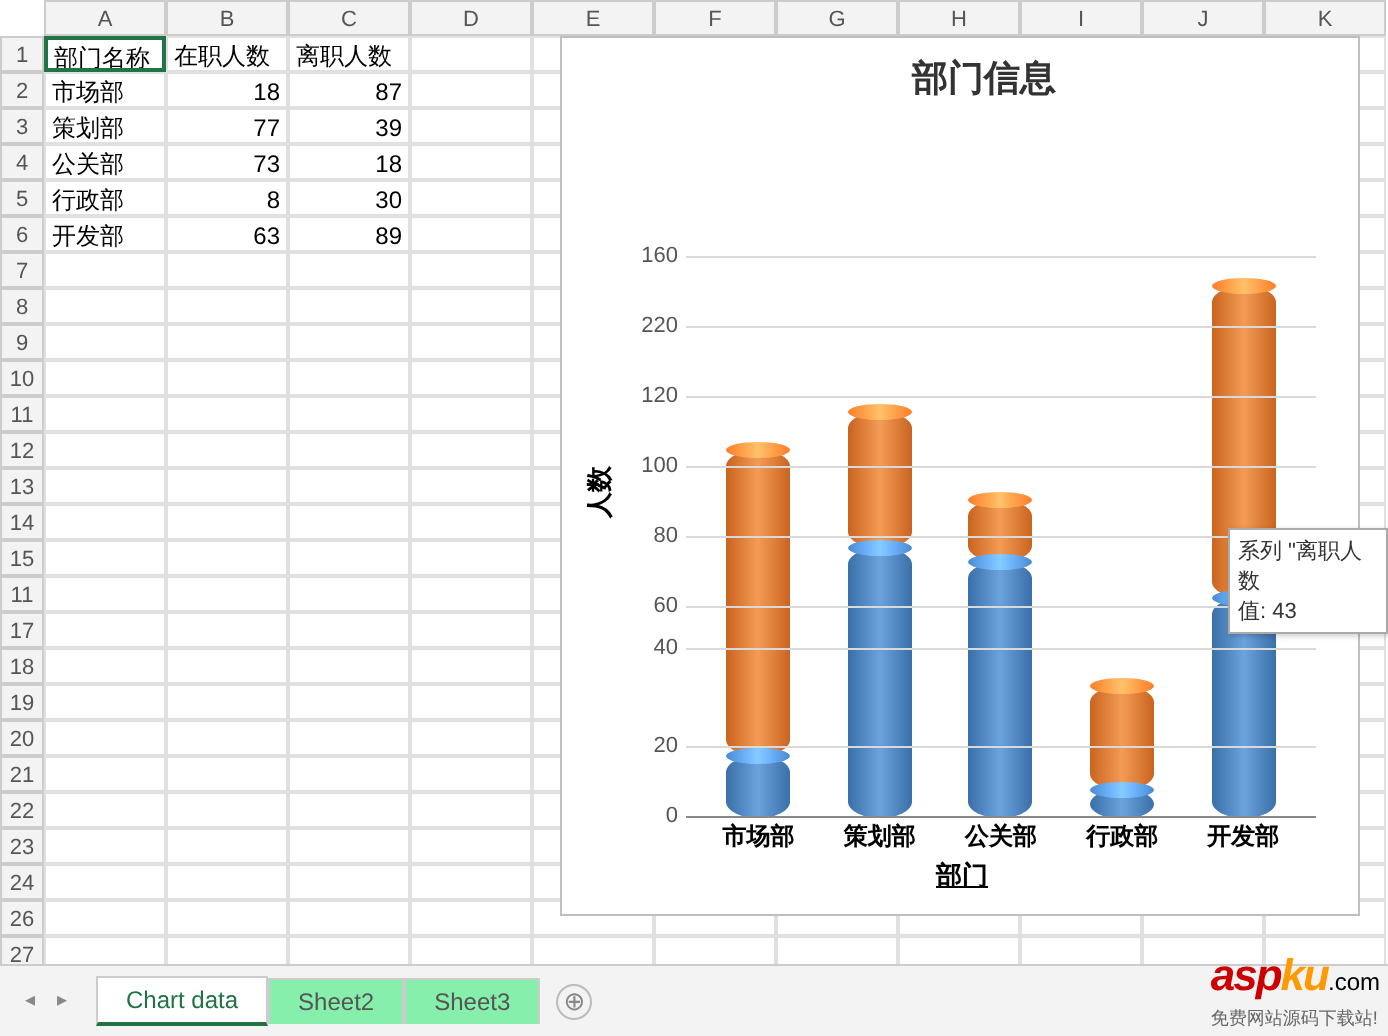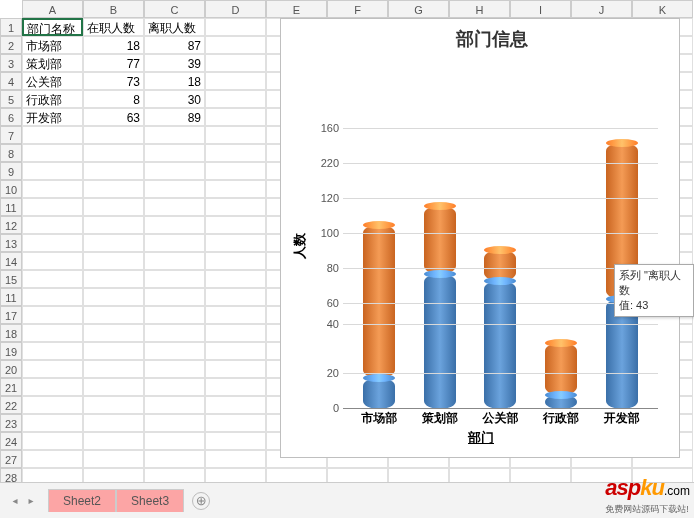--- a/index.html
+++ b/index.html
@@ -33,21 +33,21 @@
   .seg.orange { background: linear-gradient(to right,#c96420,#f49b55,#c96420); }
   .seg::before { content:""; position:absolute; top:-4px; left:0; right:0; height:8px; border-radius:50%; background:inherit; filter:brightness(1.25); }
   .catlab { position: absolute; bottom: -18px; font-size: 12px; font-weight: bold; white-space: nowrap; }
   .xlab { position: absolute; bottom: 2px; left: 0; right: 0; text-align: center; font-size: 13px; font-weight: bold; text-decoration: underline; }
   .tooltip { position: absolute; left: 614px; top: 264px; width: 80px; background: #fff; border: 1px solid #aaa; padding: 3px 4px; font-size: 11px; color: #333; box-shadow: 1px 1px 3px rgba(0,0,0,.2); overflow: hidden; }
   .tabs { position: absolute; left: 0; bottom: 0; height: 36px; width: 100%; background: #f3f3f3; border-top: 1px solid #ccc; display: flex; align-items: center; padding-left: 8px; }
   .tabnav { display: flex; gap: 2px; margin-right: 10px; }
   .tabnav .nav { width: 14px; height: 14px; color: #888; font-size: 10px; text-align: center; line-height: 14px; cursor: pointer; }
   .tab { padding: 4px 14px; background: #fff; border: 1px solid #ccc; border-bottom: none; font-size: 12px; cursor: pointer; }
   .tab.active { color: #217346; border-bottom: 2px solid #217346; }
-  .tab.inactive { background: #fca5a5; color: #555; }
+  .tab.inactive { background: #86efac; color: #555; }
   .addtab { margin-left: 8px; width: 18px; height: 18px; border: 1px solid #bbb; border-radius: 50%; text-align: center; line-height: 16px; color: #888; cursor: pointer; font-size: 13px; }
   .watermark { position: absolute; right: 4px; bottom: 2px; font-size: 12px; color: #000; font-family: Arial; }
   .watermark .asp { font-size: 22px; font-weight: bold; font-style: italic; letter-spacing: -1px; }
   .watermark .asp .a { color:#c00; } .watermark .asp .k { color:#f90; }
   .watermark .sub { font-size: 9px; color: #666; }
 </style>
 </head>
 <body>
 
 <div class="sheet">
@@ -382,20 +382,34 @@
         <div class="cell"></div>
         <div class="cell"></div>
         <div class="cell"></div>
         <div class="cell"></div>
         <div class="cell"></div>
         <div class="cell"></div>
         <div class="cell"></div>
       </div>
       <div class="row">
         <div class="rowhead">24</div>
+        <div class="cell"></div>
+        <div class="cell"></div>
+        <div class="cell"></div>
+        <div class="cell"></div>
+        <div class="cell"></div>
+        <div class="cell"></div>
+        <div class="cell"></div>
+        <div class="cell"></div>
+        <div class="cell"></div>
+        <div class="cell"></div>
+        <div class="cell"></div>
+      </div>
+      <div class="row">
+        <div class="rowhead">26</div>
         <div class="cell"></div>
         <div class="cell"></div>
         <div class="cell"></div>
         <div class="cell"></div>
         <div class="cell"></div>
         <div class="cell"></div>
         <div class="cell"></div>
         <div class="cell"></div>
         <div class="cell"></div>
         <div class="cell"></div>
@@ -509,20 +523,21 @@
 <div class="tooltip">
   <div>系列 "离职人数</div>
   <div>值: 43</div>
 </div>
 
 <div class="tabs">
   <div class="tabnav">
     <span class="nav">◂</span>
     <span class="nav">▸</span>
   </div>
+  <div class="tab active">Chart data</div>
   <div class="tab inactive">Sheet2</div>
   <div class="tab inactive">Sheet3</div>
   <div class="addtab">⊕</div>
   <div class="watermark">
     <span class="asp"><span class="a">a</span><span class="a">s</span><span class="a">p</span><span class="k">k</span><span class="k">u</span></span><span>.com</span><br>
     <span class="sub">免费网站源码下载站!</span>
   </div>
 </div>
 
 </body></html>

